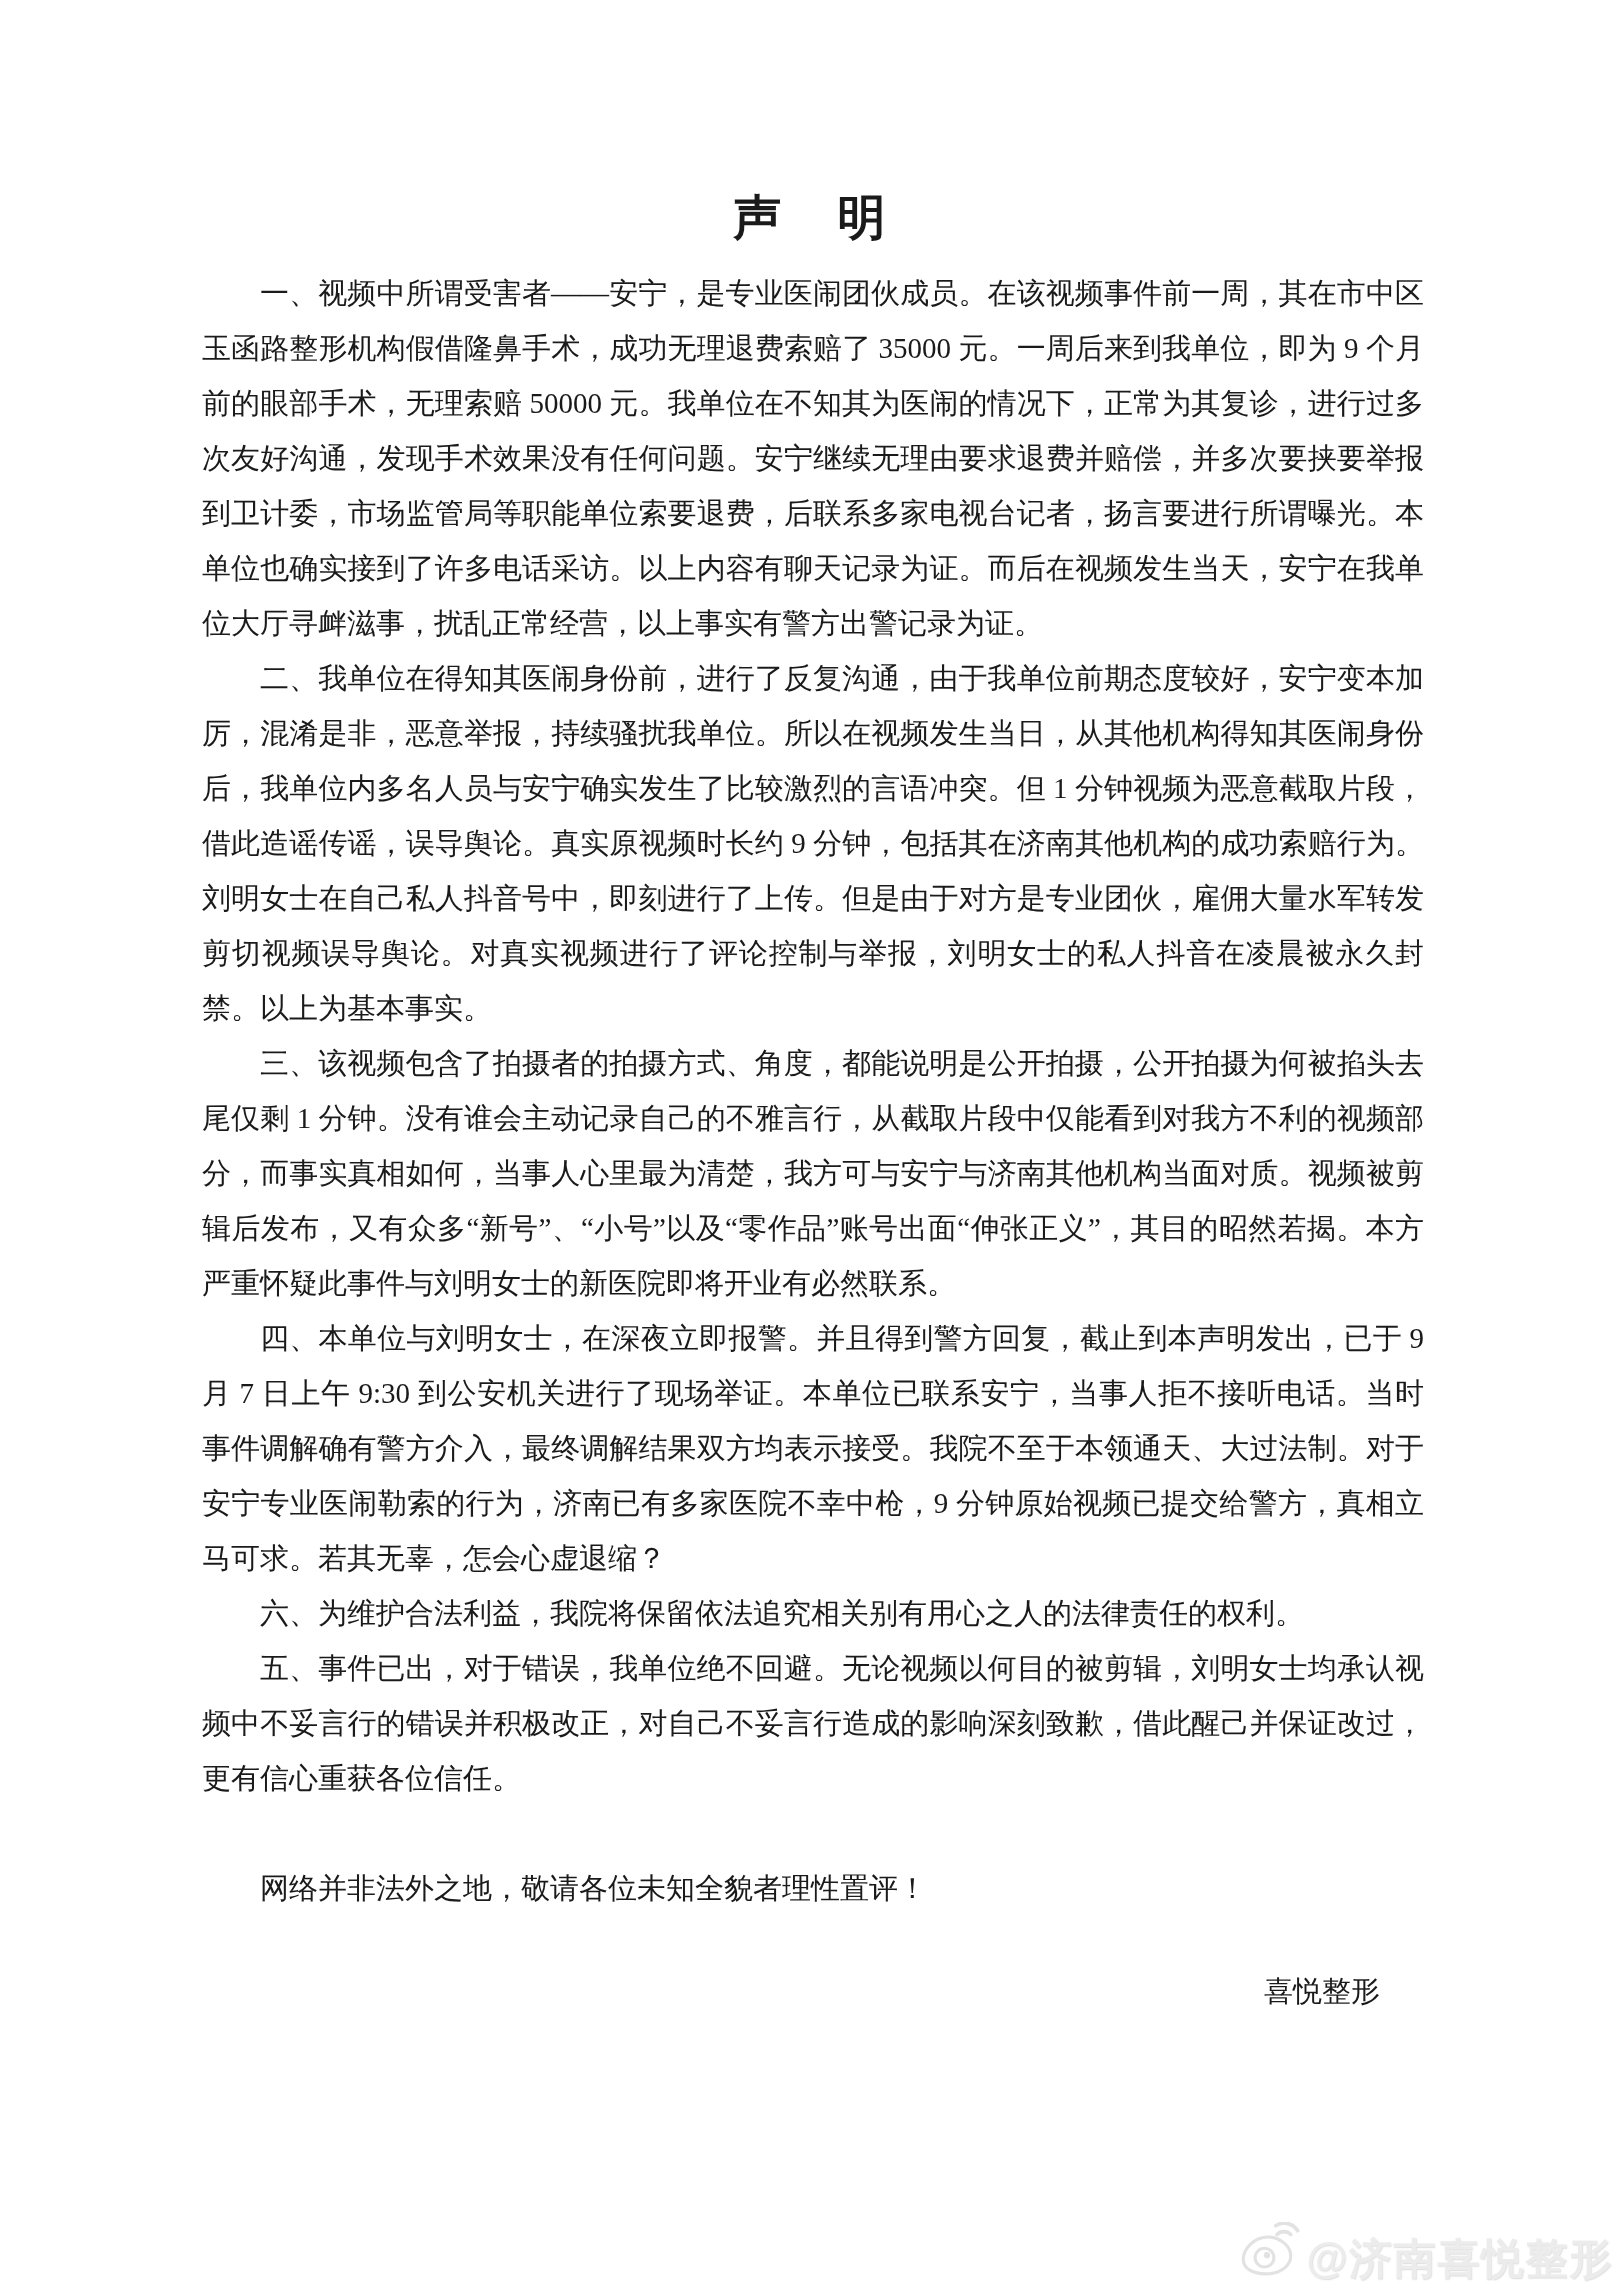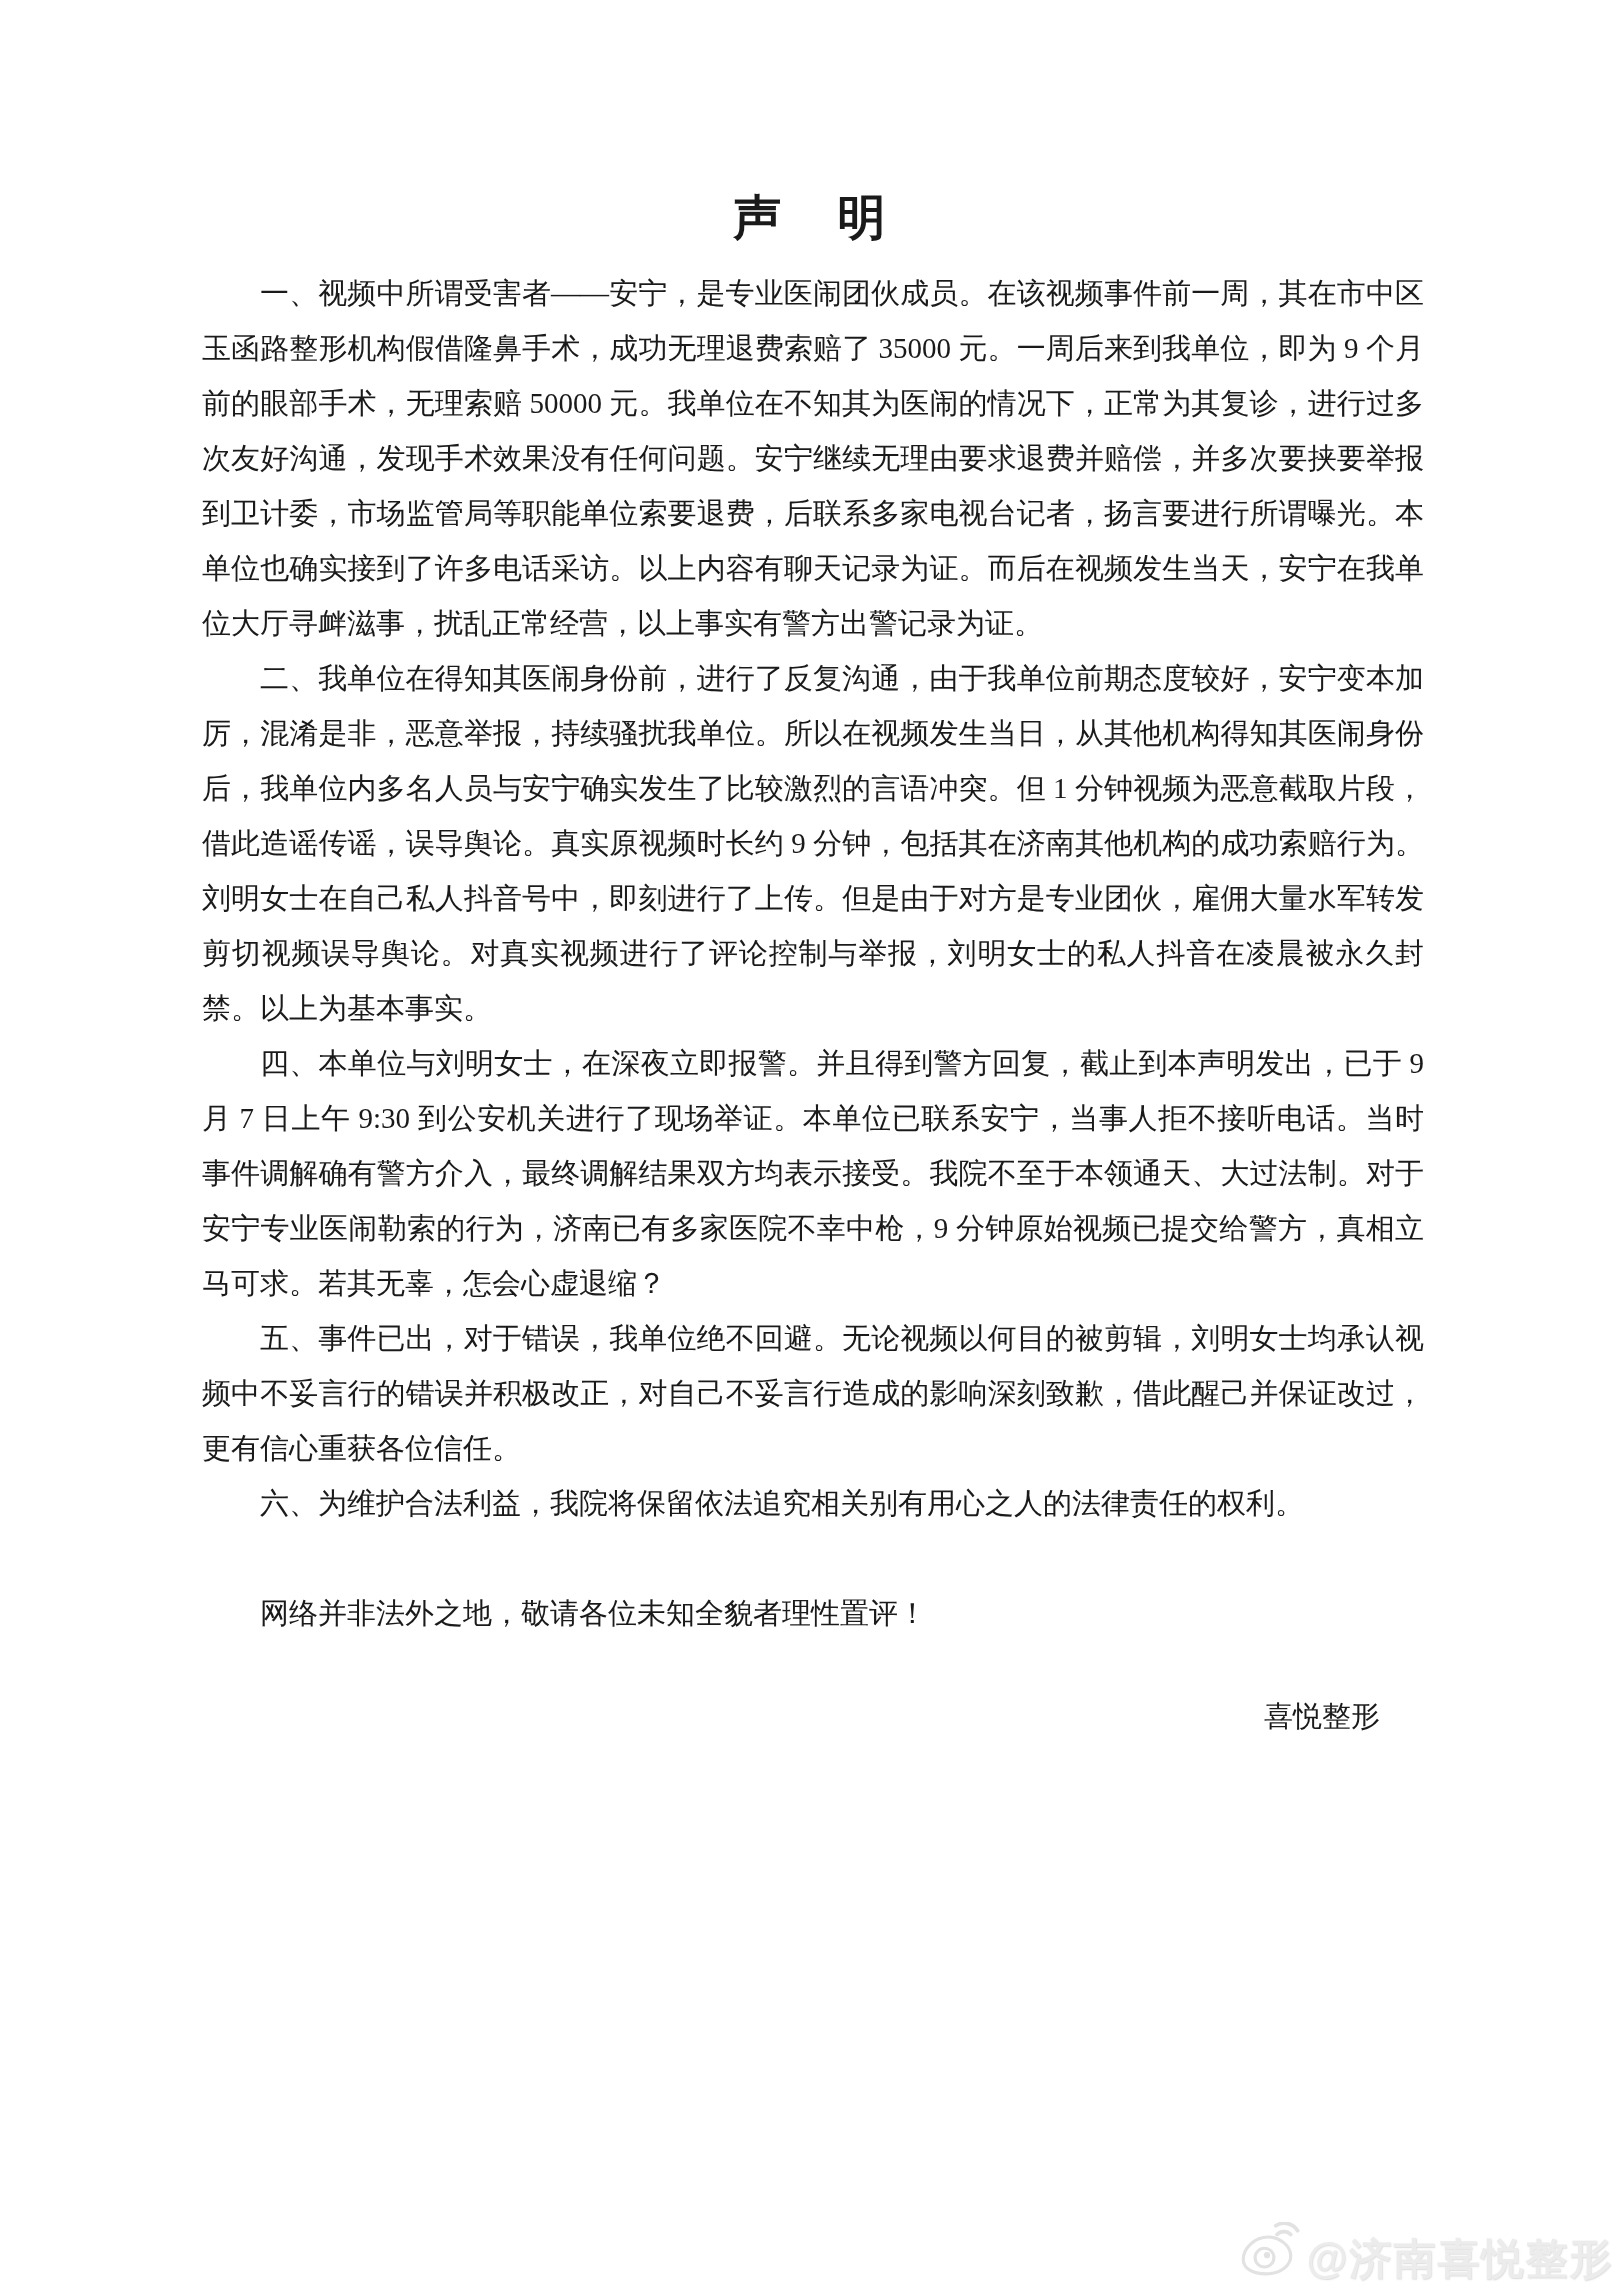--- a/index.html
+++ b/index.html
@@ -56,23 +56,24 @@
 </head>
 <body>
 
 <div class="page">
 
   <h1 class="title">声　明</h1>
 
   <div class="body">
     <p>一、视频中所谓受害者——安宁，是专业医闹团伙成员。在该视频事件前一周，其在市中区玉函路整形机构假借隆鼻手术，成功无理退费索赔了 35000 元。一周后来到我单位，即为 9 个月前的眼部手术，无理索赔 50000 元。我单位在不知其为医闹的情况下，正常为其复诊，进行过多次友好沟通，发现手术效果没有任何问题。安宁继续无理由要求退费并赔偿，并多次要挟要举报到卫计委，市场监管局等职能单位索要退费，后联系多家电视台记者，扬言要进行所谓曝光。本单位也确实接到了许多电话采访。以上内容有聊天记录为证。而后在视频发生当天，安宁在我单位大厅寻衅滋事，扰乱正常经营，以上事实有警方出警记录为证。</p>
     <p>二、我单位在得知其医闹身份前，进行了反复沟通，由于我单位前期态度较好，安宁变本加厉，混淆是非，恶意举报，持续骚扰我单位。所以在视频发生当日，从其他机构得知其医闹身份后，我单位内多名人员与安宁确实发生了比较激烈的言语冲突。但 1 分钟视频为恶意截取片段，借此造谣传谣，误导舆论。真实原视频时长约 9 分钟，包括其在济南其他机构的成功索赔行为。刘明女士在自己私人抖音号中，即刻进行了上传。但是由于对方是专业团伙，雇佣大量水军转发剪切视频误导舆论。对真实视频进行了评论控制与举报，刘明女士的私人抖音在凌晨被永久封禁。以上为基本事实。</p>
+    <p>三、该视频包含了拍摄者的拍摄方式、角度，都能说明是公开拍摄，公开拍摄为何被掐头去尾仅剩 1 分钟。没有谁会主动记录自己的不雅言行，从截取片段中仅能看到对我方不利的视频部分，而事实真相如何，当事人心里最为清楚，我方可与安宁与济南其他机构当面对质。视频被剪辑后发布，又有众多“新号”、“小号”以及“零作品”账号出面“伸张正义”，其目的昭然若揭。本方严重怀疑此事件与刘明女士的新医院即将开业有必然联系。</p>
     <p>四、本单位与刘明女士，在深夜立即报警。并且得到警方回复，截止到本声明发出，已于 9 月 7 日上午 9:30 到公安机关进行了现场举证。本单位已联系安宁，当事人拒不接听电话。当时事件调解确有警方介入，最终调解结果双方均表示接受。我院不至于本领通天、大过法制。对于安宁专业医闹勒索的行为，济南已有多家医院不幸中枪，9 分钟原始视频已提交给警方，真相立马可求。若其无辜，怎会心虚退缩？</p>
+    <p>六、为维护合法利益，我院将保留依法追究相关别有用心之人的法律责任的权利。</p>
     <p>五、事件已出，对于错误，我单位绝不回避。无论视频以何目的被剪辑，刘明女士均承认视频中不妥言行的错误并积极改正，对自己不妥言行造成的影响深刻致歉，借此醒己并保证改过，更有信心重获各位信任。</p>
-    <p>六、为维护合法利益，我院将保留依法追究相关别有用心之人的法律责任的权利。</p>
     <p class="closing">网络并非法外之地，敬请各位未知全貌者理性置评！</p>
     <p class="signature">喜悦整形</p>
   </div>
 
   <div class="watermark">
     <span class="wicon">
       <svg width="63" height="55" viewBox="0 0 100 88" fill="none" xmlns="http://www.w3.org/2000/svg">
         <path d="M48 24 C26 24 8 42 8 60 C8 75 24 83 44 83 C68 83 84 70 84 54 C84 38 66 24 48 24 Z" fill="#ffffff" stroke="#e2e2e2" stroke-width="5"></path>
         <circle cx="42" cy="57" r="15" fill="#ffffff" stroke="#e2e2e2" stroke-width="5"></circle>
         <circle cx="46" cy="53" r="5" fill="#e2e2e2"></circle>

